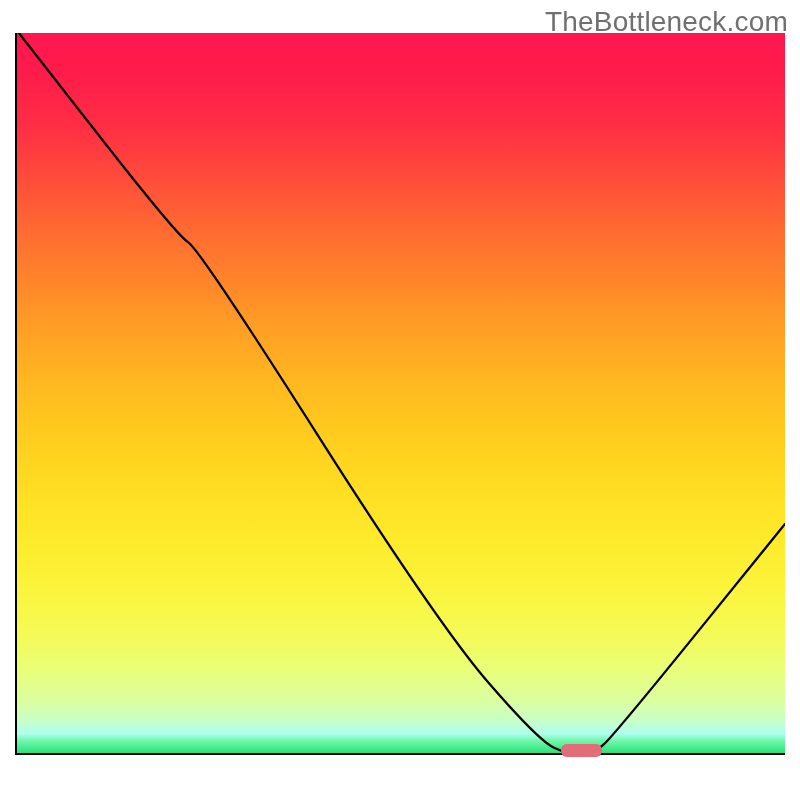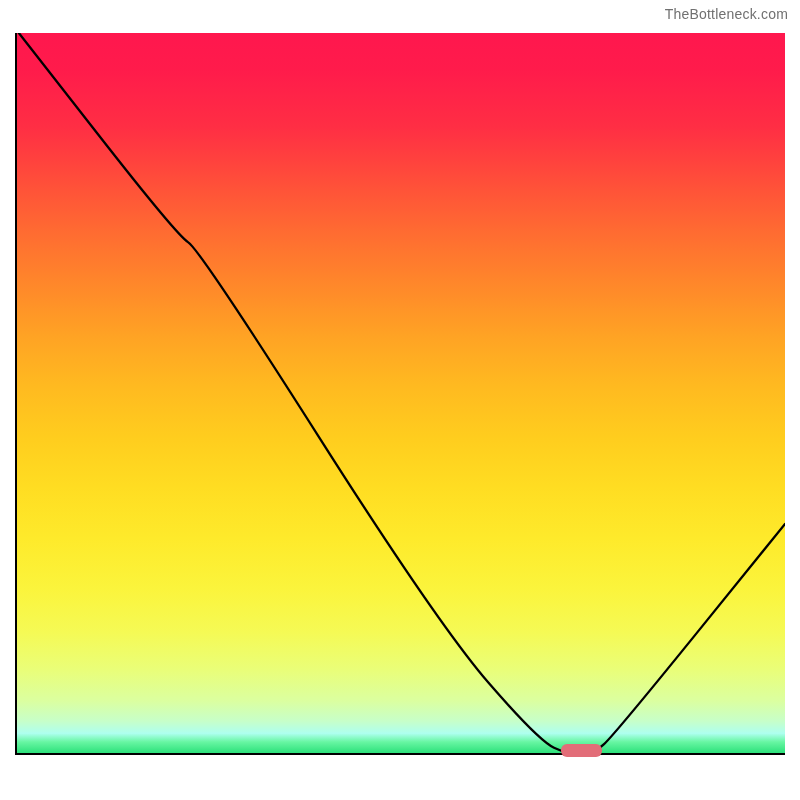--- a/index.html
+++ b/index.html
@@ -1,21 +1,21 @@
 <!DOCTYPE html>
 <html><head>
 <meta charset="utf-8">
 <style>
   * { margin: 0; padding: 0; box-sizing: border-box; }
   body { width: 800px; height: 800px; background: #fff; position: relative; font-family: Arial, sans-serif; }
   .watermark {
     position: absolute;
     top: 6px;
     right: 12px;
-    font-size: 14px;
+    font-size: 28px;
     color: #707070;
     font-weight: 400;
     letter-spacing: 0.2px;
   }
   .chart-frame {
     position: absolute;
     left: 15px;
     top: 33px;
     width: 770px;
     height: 752px;

